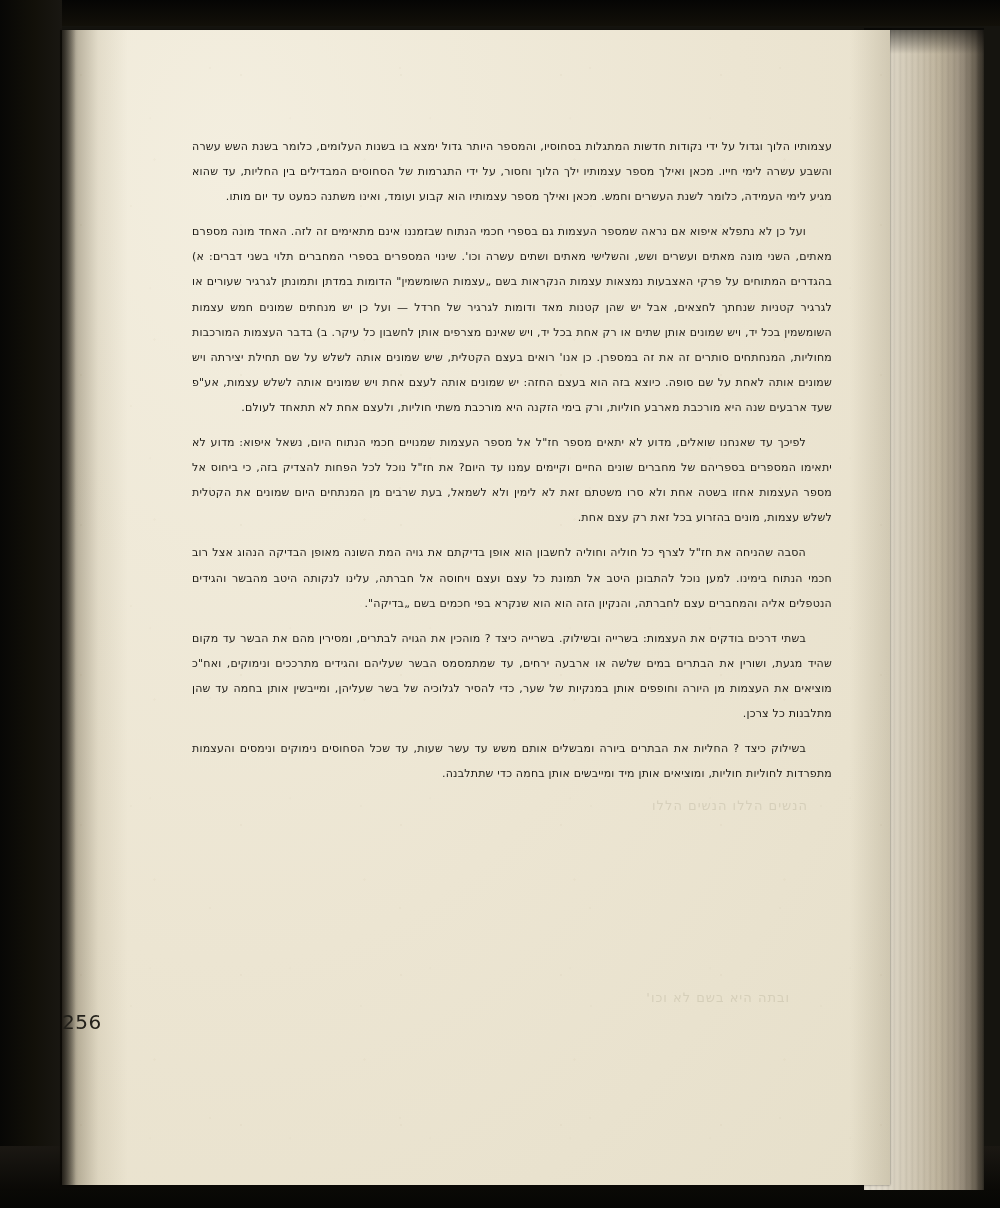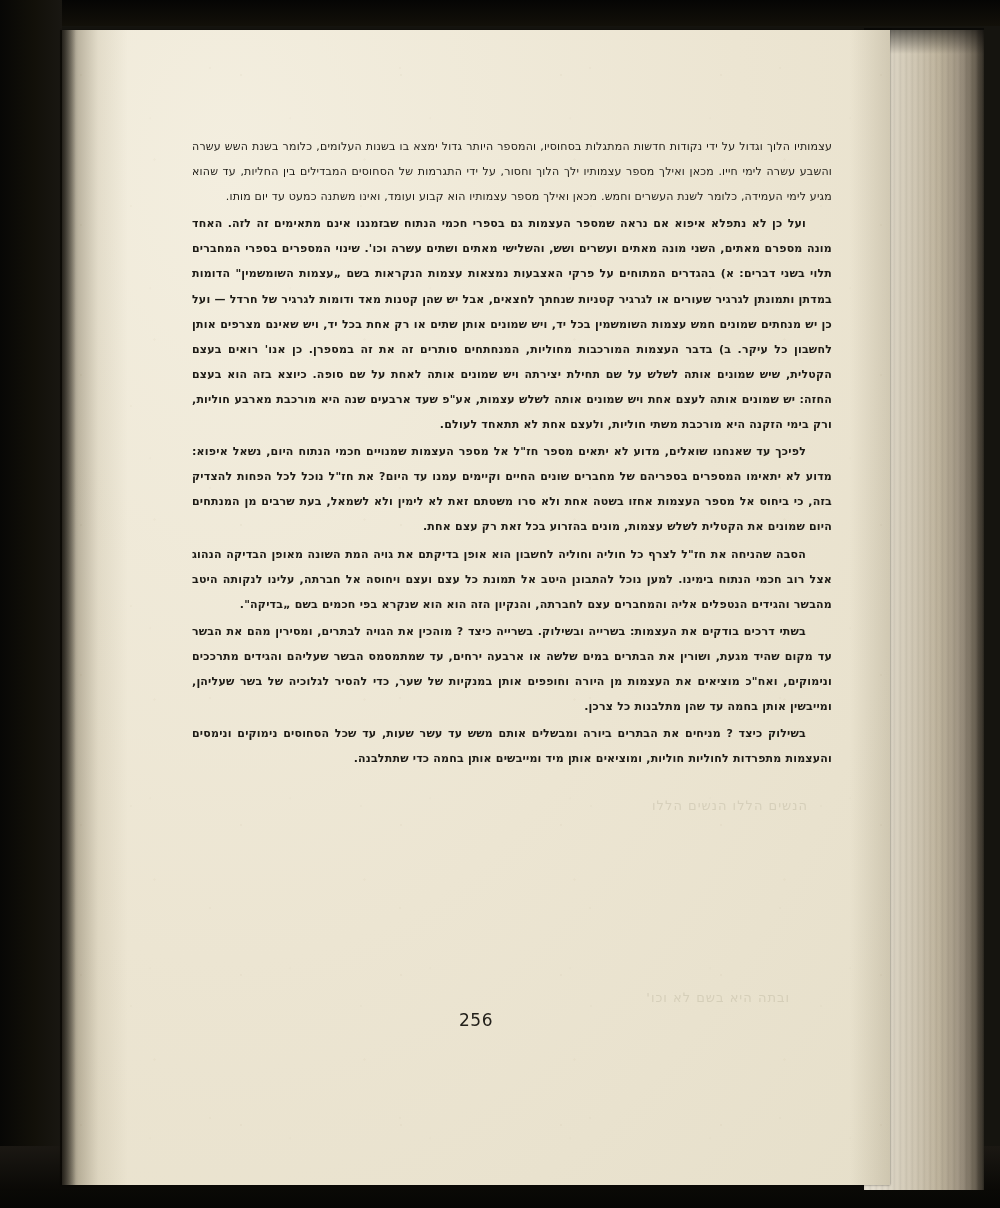--- a/index.html
+++ b/index.html
@@ -131,44 +131,44 @@
     line-height: 25.1px;
     letter-spacing: .2px;
     -webkit-font-smoothing: antialiased;
   }
   .para {
     margin: 0 0 0 0;
     text-indent: 26px;
     white-space: pre-wrap;
   }
   .para.no-indent { text-indent: 0; }
-  .para + .para { margin-top: 2px; font-weight: bold; }
+  .para + .para { margin-top: 10px; }
 
   
   .ghost {
     position: absolute;
     direction: rtl;
     color: rgba(120,110,85,.17);
     font-family: "DejaVu Sans", sans-serif;
     font-size: 13px;
     letter-spacing: 1px;
     user-select: none;
     pointer-events: none;
   }
   .ghost-a { right: 82px; top: 768px; width: 560px; }
   .ghost-b { right: 100px; top: 960px; width: 520px; }
 
   .folio {
     position: absolute;
     left: 0; right: 0;
     top: 980px;
-    text-align: center;
+    text-align: left;
     color: #23211b;
     font-family: "DejaVu Sans", sans-serif;
-    font-size: 17px;
+    font-size: 20px;
     letter-spacing: .5px;
   }
   .folio-inner { display: inline-block; }
 </style>
 </head>
 <body>
 
 <div class="scan">
 
   <div class="table-top"></div>
@@ -186,21 +186,21 @@
 
     <div class="ghost ghost-a">הנשים   הללו   הנשים   הללו</div>
     <div class="ghost ghost-b">ובתה  היא  בשם  לא  וכו'</div>
 
     <div class="text-col">
       <p class="para no-indent">עצמותיו הלוך וגדול על ידי נקודות חדשות המתגלות בסחוסיו, והמספר היותר גדול ימצא בו בשנות העלומים, כלומר בשנת השש עשרה והשבע עשרה לימי חייו. מכאן ואילך מספר עצמותיו ילך הלוך וחסור, על ידי התגרמות של הסחוסים המבדילים בין החליות, עד שהוא מגיע לימי העמידה, כלומר לשנת העשרים וחמש. מכאן ואילך מספר עצמותיו הוא קבוע ועומד, ואינו משתנה כמעט עד יום מותו.</p>
       <p class="para">ועל כן לא נתפלא איפוא אם נראה שמספר העצמות גם בספרי חכמי הנתוח שבזמננו אינם מתאימים זה לזה. האחד מונה מספרם מאתים, השני מונה מאתים ועשרים ושש, והשלישי מאתים ושתים עשרה וכו'. שינוי המספרים בספרי המחברים תלוי בשני דברים: א) בהגדרים המתוחים על פרקי האצבעות נמצאות עצמות הנקראות בשם „עצמות השומשמין" הדומות במדתן ותמונתן לגרגיר שעורים או לגרגיר קטניות שנחתך לחצאים, אבל יש שהן קטנות מאד ודומות לגרגיר של חרדל — ועל כן יש מנחתים שמונים חמש עצמות השומשמין בכל יד, ויש שמונים אותן שתים או רק אחת בכל יד, ויש שאינם מצרפים אותן לחשבון כל עיקר. ב) בדבר העצמות המורכבות מחוליות, המנחתחים סותרים זה את זה במספרן. כן אנו' רואים בעצם הקטלית, שיש שמונים אותה לשלש על שם תחילת יצירתה ויש שמונים אותה לאחת על שם סופה. כיוצא בזה הוא בעצם החזה: יש שמונים אותה לעצם אחת ויש שמונים אותה לשלש עצמות, אע"פ שעד ארבעים שנה היא מורכבת מארבע חוליות, ורק בימי הזקנה היא מורכבת משתי חוליות, ולעצם אחת לא תתאחד לעולם.</p>
       <p class="para">לפיכך עד שאנחנו שואלים, מדוע לא יתאים מספר חז"ל אל מספר העצמות שמנויים חכמי הנתוח היום, נשאל איפוא: מדוע לא יתאימו המספרים בספריהם של מחברים שונים החיים וקיימים עמנו עד היום? את חז"ל נוכל לכל הפחות להצדיק בזה, כי ביחוס אל מספר העצמות אחזו בשטה אחת ולא סרו משטתם זאת לא לימין ולא לשמאל, בעת שרבים מן המנתחים היום שמונים את הקטלית לשלש עצמות, מונים בהזרוע בכל זאת רק עצם אחת.</p>
       <p class="para">הסבה שהניחה את חז"ל לצרף כל חוליה וחוליה לחשבון הוא אופן בדיקתם את גויה המת השונה מאופן הבדיקה הנהוג אצל רוב חכמי הנתוח בימינו. למען נוכל להתבונן היטב אל תמונת כל עצם ועצם ויחוסה אל חברתה, עלינו לנקותה היטב מהבשר והגידים הנטפלים אליה והמחברים עצם לחברתה, והנקיון הזה הוא הוא שנקרא בפי חכמים בשם „בדיקה".</p>
       <p class="para">בשתי דרכים בודקים את העצמות: בשרייה ובשילוק. בשרייה כיצד ? מוהכין את הגויה לבתרים, ומסירין מהם את הבשר עד מקום שהיד מגעת, ושורין את הבתרים במים שלשה או ארבעה ירחים, עד שמתמסמס הבשר שעליהם והגידים מתרככים ונימוקים, ואח"כ מוציאים את העצמות מן היורה וחופפים אותן במנקיות של שער, כדי להסיר לגלוכיה של בשר שעליהן, ומייבשין אותן בחמה עד שהן מתלבנות כל צרכן.</p>
-      <p class="para">בשילוק כיצד ? מניחים את הבתרים ביורה ומבשלים אותם משש עד עשר שעות, עד שכל הסחוסים נימוקים ונימסים והעצמות מתפרדות לחוליות חוליות, ומוציאים אותן מיד ומייבשים אותן בחמה כדי שתתלבנה.</p>
+      <p class="para">בשילוק כיצד ? החליות את הבתרים ביורה ומבשלים אותם משש עד עשר שעות, עד שכל הסחוסים נימוקים ונימסים והעצמות מתפרדות לחוליות חוליות, ומוציאים אותן מיד ומייבשים אותן בחמה כדי שתתלבנה.</p>
     </div>
 
     <div class="folio">
       <span class="folio-inner">256</span>
     </div>
   </div>
 
 </div>
 
 </body></html>

